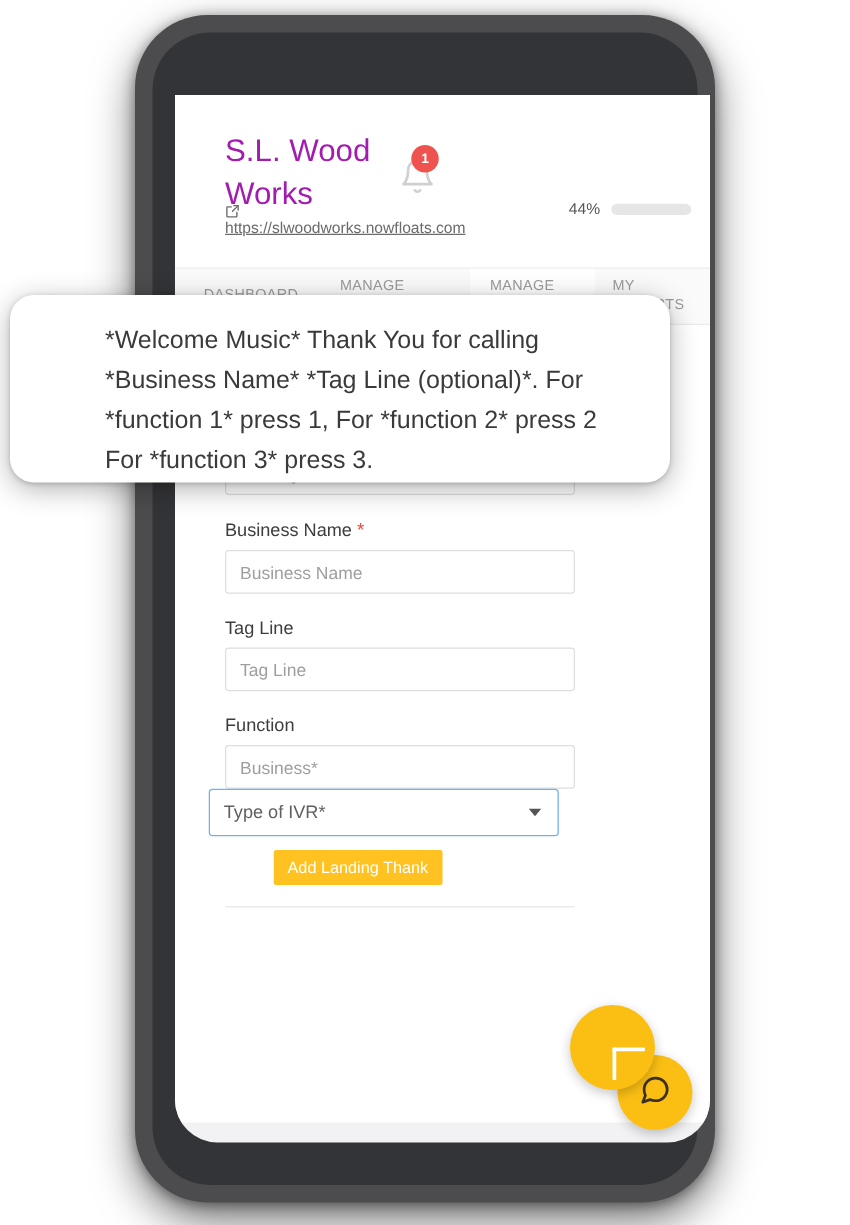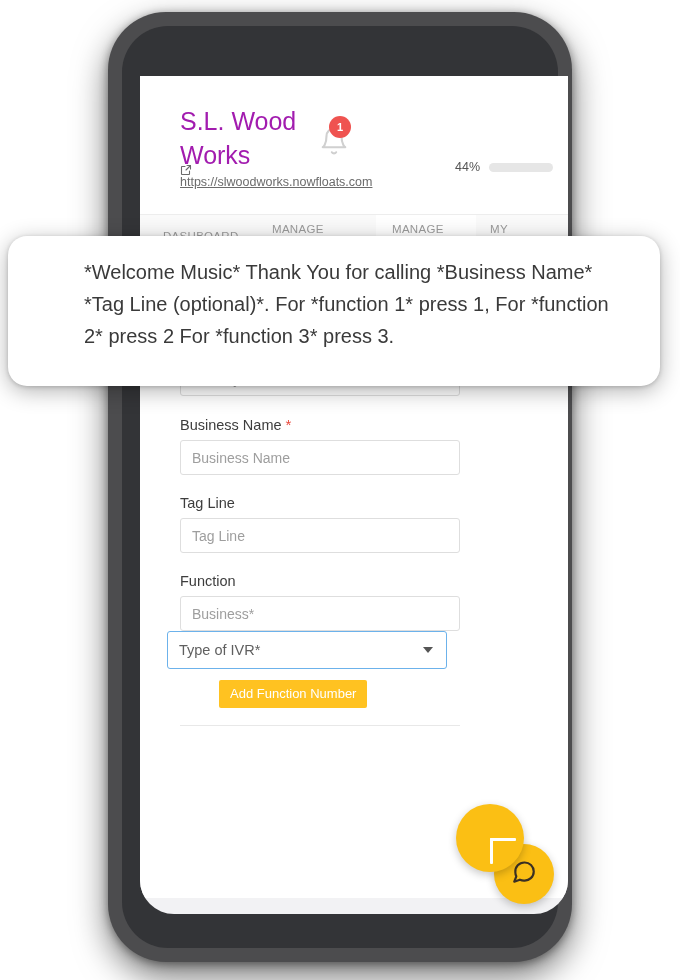--- a/index.html
+++ b/index.html
@@ -160,21 +160,21 @@
     z-index: 7;
   }
   #fab-add .plus-v, #fab-add .plus-h { position:absolute; background:#fff; border-radius:1px; }
   #fab-add .plus-v { width: 2.5px; height: 26px; }
   #fab-add .plus-h { width: 26px; height: 2.5px; }
 
   
   #ivr-tooltip {
     position: absolute;
     left: 8px; top: 236px;
-    width: 652px; height: 150px;
+    width: 528px; height: 150px;
     background: #ffffff;
     border-radius: 19px;
     box-shadow: 0 5px 22px rgba(0,0,0,0.30), 0 1px 4px rgba(0,0,0,0.18);
     z-index: 50;
     padding: 20px 36px 0 76px;
   }
   #ivr-tooltip-text {
     font-size: 20px; line-height: 32px;
     color: #3a3a3a;
   }
@@ -267,21 +267,21 @@
           <div class="form-control">
             <span>Business*</span>
           </div>
 
           <div class="form-control" id="ivr-select">
             <span>Type of IVR*</span>
             <i class="caret"></i>
           </div>
 
 
-          <button id="add-landing-btn">Add Function Number</button>
+          <button id="add-landing-btn">Add Landing Thank</button>
 
           <div id="section-divider"></div>
         </div>
 
       </div>
 
       <div id="fab-chat">
         <span>
           <svg width="26" height="26" viewBox="0 0 24 24" fill="none" stroke="#3a3024" stroke-width="2" stroke-linecap="round" stroke-linejoin="round">
             <path d="M21 11.5a8.38 8.38 0 0 1-9 8.4 9.9 9.9 0 0 1-3.8-.8L3 21l1.9-5a8.4 8.4 0 0 1-.9-3.8 8.38 8.38 0 0 1 8.4-9 8.38 8.38 0 0 1 8.6 8.3z"></path>

